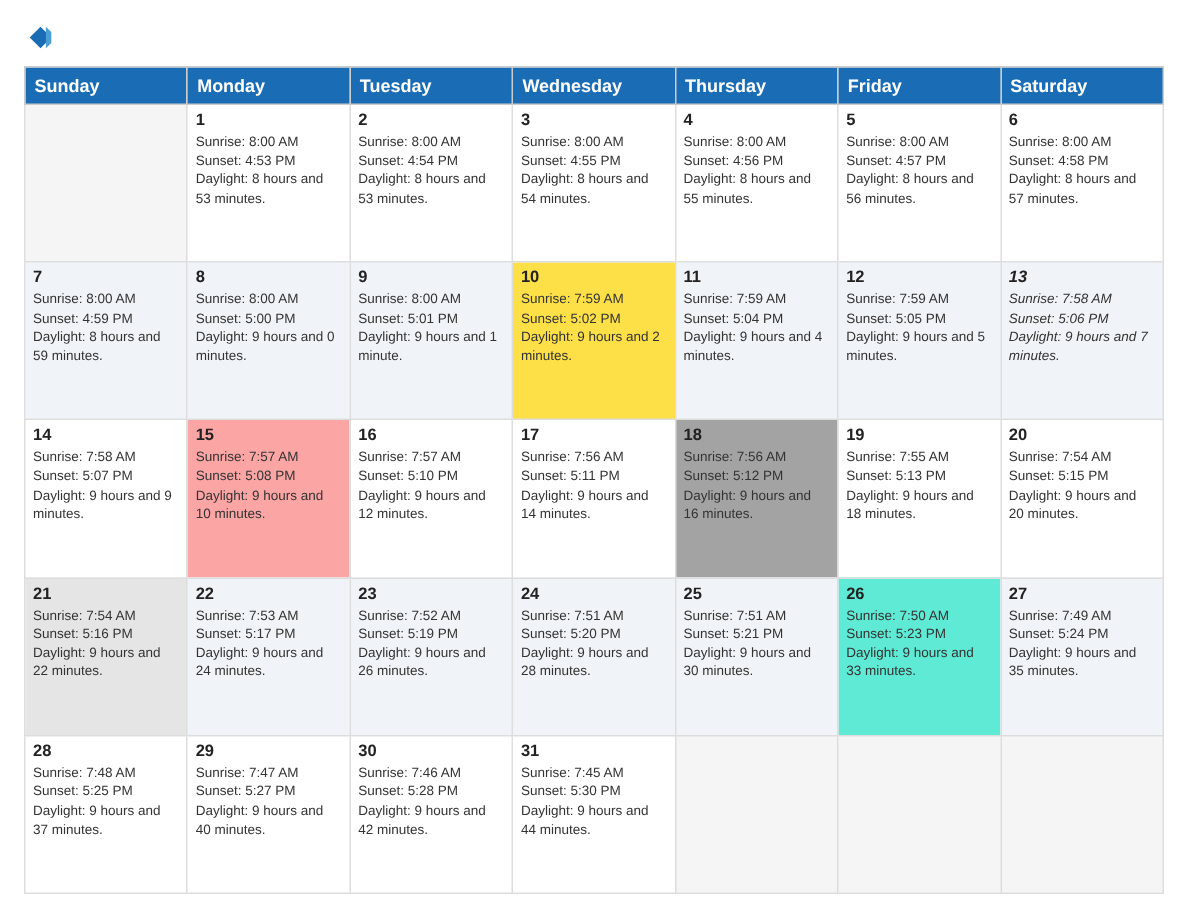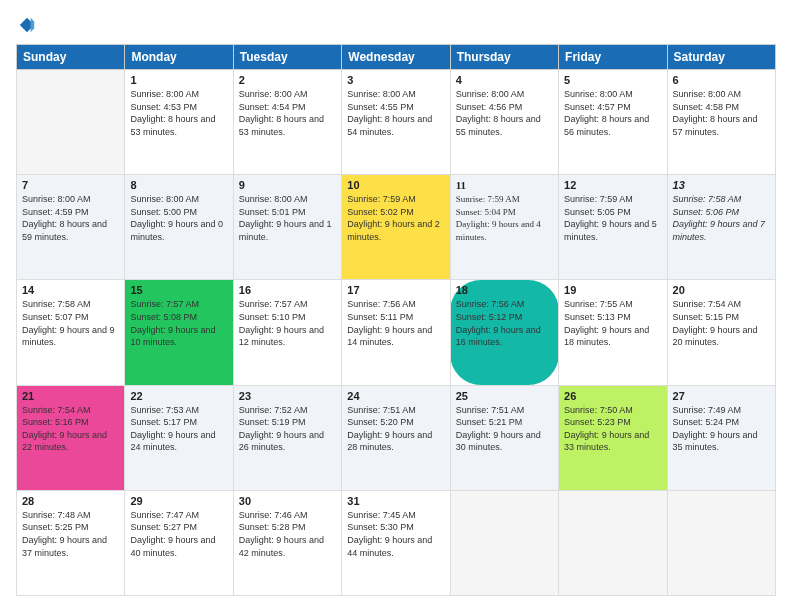--- a/index.html
+++ b/index.html
@@ -180,85 +180,85 @@
             <div class="day-info">Sunrise: 8:00 AM<br>Sunset: 5:00 PM<br>Daylight: 9 hours and 0 minutes.</div>
           </td>
           <td style="background-color: rgb(240, 244, 248);">
             <span class="day-number">9</span>
             <div class="day-info">Sunrise: 8:00 AM<br>Sunset: 5:01 PM<br>Daylight: 9 hours and 1 minute.</div>
           </td>
           <td style="background-color: #fde047;">
             <span class="day-number">10</span>
             <div class="day-info">Sunrise: 7:59 AM<br>Sunset: 5:02 PM<br>Daylight: 9 hours and 2 minutes.</div>
           </td>
-          <td style="background-color: rgb(240, 244, 248); font-family: Liberation Serif, serif;">
+          <td style="background-color: rgb(240, 244, 248);">
             <span class="day-number">11</span>
             <div class="day-info">Sunrise: 7:59 AM<br>Sunset: 5:04 PM<br>Daylight: 9 hours and 4 minutes.</div>
           </td>
           <td style="background-color: rgb(240, 244, 248);">
             <span class="day-number">12</span>
             <div class="day-info">Sunrise: 7:59 AM<br>Sunset: 5:05 PM<br>Daylight: 9 hours and 5 minutes.</div>
           </td>
           <td style="background-color: rgb(240, 244, 248); font-style: italic;">
             <span class="day-number">13</span>
             <div class="day-info">Sunrise: 7:58 AM<br>Sunset: 5:06 PM<br>Daylight: 9 hours and 7 minutes.</div>
           </td>
         </tr>
         <tr>
           <td style="background-color: rgb(255, 255, 255);">
             <span class="day-number">14</span>
             <div class="day-info">Sunrise: 7:58 AM<br>Sunset: 5:07 PM<br>Daylight: 9 hours and 9 minutes.</div>
           </td>
-          <td style="background-color: #22c55e;">
+          <td style="background-color: #fca5a5;">
             <span class="day-number">15</span>
             <div class="day-info">Sunrise: 7:57 AM<br>Sunset: 5:08 PM<br>Daylight: 9 hours and 10 minutes.</div>
           </td>
           <td style="background-color: rgb(255, 255, 255);">
             <span class="day-number">16</span>
             <div class="day-info">Sunrise: 7:57 AM<br>Sunset: 5:10 PM<br>Daylight: 9 hours and 12 minutes.</div>
           </td>
           <td style="background-color: rgb(255, 255, 255);">
             <span class="day-number">17</span>
             <div class="day-info">Sunrise: 7:56 AM<br>Sunset: 5:11 PM<br>Daylight: 9 hours and 14 minutes.</div>
           </td>
-          <td style="background-color: #14b8a6; border-radius: 31px;">
+          <td style="background-color: #a3a3a3;">
             <span class="day-number">18</span>
             <div class="day-info">Sunrise: 7:56 AM<br>Sunset: 5:12 PM<br>Daylight: 9 hours and 16 minutes.</div>
           </td>
           <td style="background-color: rgb(255, 255, 255);">
             <span class="day-number">19</span>
             <div class="day-info">Sunrise: 7:55 AM<br>Sunset: 5:13 PM<br>Daylight: 9 hours and 18 minutes.</div>
           </td>
           <td style="background-color: rgb(255, 255, 255);">
             <span class="day-number">20</span>
             <div class="day-info">Sunrise: 7:54 AM<br>Sunset: 5:15 PM<br>Daylight: 9 hours and 20 minutes.</div>
           </td>
         </tr>
         <tr>
-          <td style="background-color: #ec4899;">
+          <td style="background-color: #e5e5e5;">
             <span class="day-number">21</span>
             <div class="day-info">Sunrise: 7:54 AM<br>Sunset: 5:16 PM<br>Daylight: 9 hours and 22 minutes.</div>
           </td>
           <td style="background-color: rgb(240, 244, 248); margin-left: 32px;">
             <span class="day-number">22</span>
             <div class="day-info">Sunrise: 7:53 AM<br>Sunset: 5:17 PM<br>Daylight: 9 hours and 24 minutes.</div>
           </td>
           <td style="background-color: rgb(240, 244, 248);">
             <span class="day-number">23</span>
             <div class="day-info">Sunrise: 7:52 AM<br>Sunset: 5:19 PM<br>Daylight: 9 hours and 26 minutes.</div>
           </td>
           <td style="background-color: rgb(240, 244, 248);">
             <span class="day-number">24</span>
             <div class="day-info">Sunrise: 7:51 AM<br>Sunset: 5:20 PM<br>Daylight: 9 hours and 28 minutes.</div>
           </td>
           <td style="background-color: rgb(240, 244, 248);">
             <span class="day-number">25</span>
             <div class="day-info">Sunrise: 7:51 AM<br>Sunset: 5:21 PM<br>Daylight: 9 hours and 30 minutes.</div>
           </td>
-          <td style="background-color: #bef264;">
+          <td style="background-color: #5eead4;">
             <span class="day-number">26</span>
             <div class="day-info">Sunrise: 7:50 AM<br>Sunset: 5:23 PM<br>Daylight: 9 hours and 33 minutes.</div>
           </td>
           <td style="background-color: rgb(240, 244, 248);">
             <span class="day-number">27</span>
             <div class="day-info">Sunrise: 7:49 AM<br>Sunset: 5:24 PM<br>Daylight: 9 hours and 35 minutes.</div>
           </td>
         </tr>
         <tr>
           <td style="background-color: rgb(255, 255, 255);">

